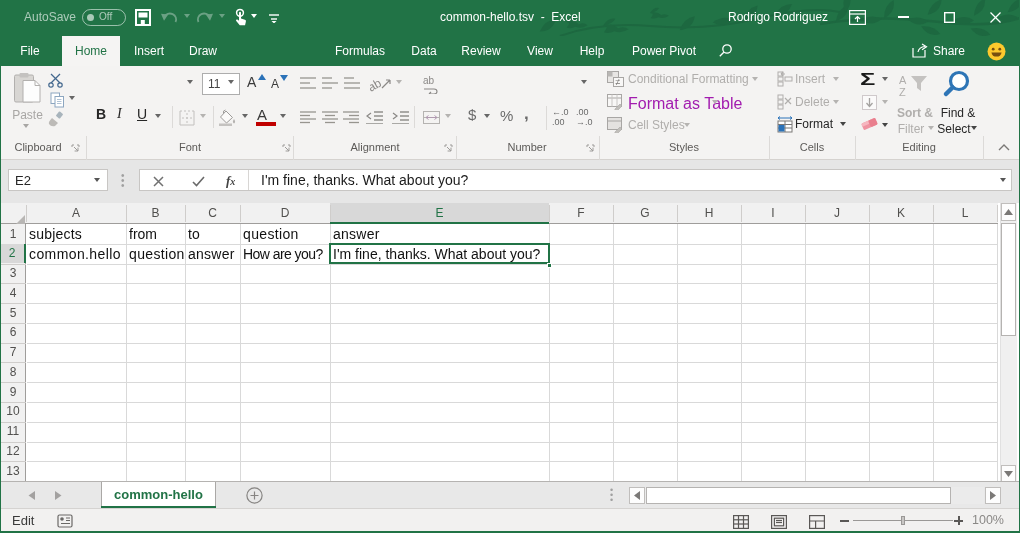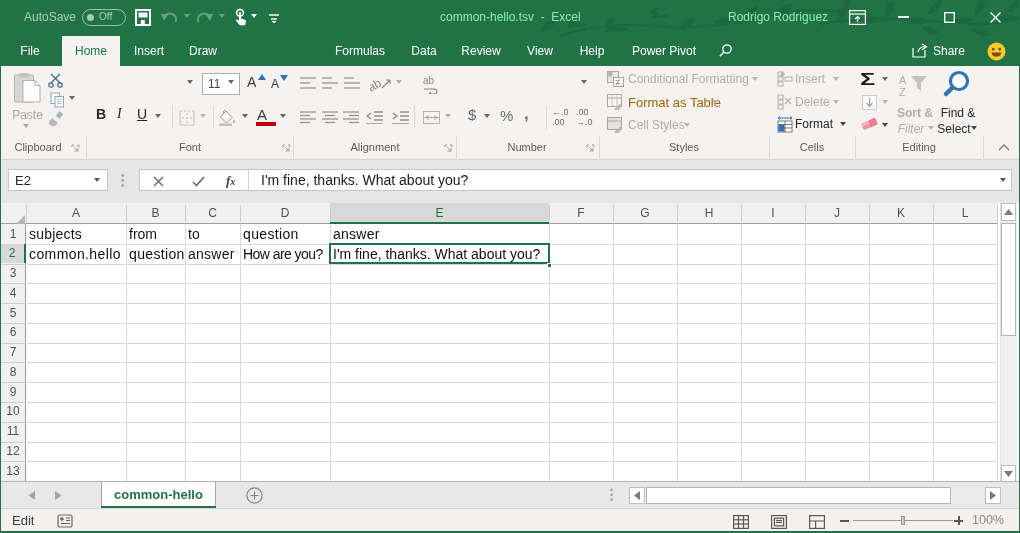--- a/index.html
+++ b/index.html
@@ -4,21 +4,21 @@
 <style>
 * { margin:0; padding:0; box-sizing:border-box; }
 html,body { width:1020px; height:533px; overflow:hidden; }
 body { font-family:"Liberation Sans", sans-serif; position:relative; background:#fff; }
 #app { position:absolute; left:0; top:0; width:1020px; height:533px; overflow:hidden; }
 .abs { position:absolute; }
 
 
 #titlebar { left:0; top:0; width:1020px; height:36px; background:#217346; }
 #tabrow { left:0; top:36px; width:1020px; height:30px; background:#217346; }
-.wtxt { color:#86efac; font-size:12px; }
+.wtxt { color:#ffffff; font-size:12px; }
 .qat { color:rgba(255,255,255,.62); font-size:12px; }
 #hometab { left:62px; top:36px; width:58px; height:30px; background:#f5f4f3; color:#217346; font-size:12px; text-align:center; line-height:30px; }
 .tabl { top:0; height:30px; line-height:30px; color:#fff; font-size:12px; text-align:center; }
 
 
 #ribbon { left:0; top:66px; width:1020px; height:94px; background:#f4f3f2; border-bottom:1px solid #d5d2cf; }
 .gsep { top:70px; height:82px; width:1px; background:#dcdad8; }
 .glabel { top:75px; height:14px; font-size:11px; color:#5c5a58; text-align:center; }
 .combo { background:#fff; border:1px solid #adadad; color:#444; font-size:12px; }
 .car { width:0; height:0; border-left:3.5px solid transparent; border-right:3.5px solid transparent; border-top:4px solid currentColor; color:#666; }
@@ -372,21 +372,21 @@
       </svg>
     <span class="abs" style="left:628px;top:6px;font-size:12px;color:#b0aeac;">Conditional Formatting</span>
     <span class="abs car" style="left:752px;top:11px;color:#b5b3b1;"></span>
     <svg class="abs" style="left:607px;top:28px" width="17" height="16" viewBox="0 0 17 16">
         <rect x="0.5" y="0.5" width="14" height="12" fill="#f8f7f6" stroke="#a8a6a4"></rect>
         <line x1="0.5" y1="4" x2="14.5" y2="4" stroke="#a8a6a4"></line>
         <line x1="5" y1="0.5" x2="5" y2="12.5" stroke="#c8c6c4"></line>
         <line x1="10" y1="0.5" x2="10" y2="12.5" stroke="#c8c6c4"></line>
         <path d="M8 15 l5 -5 2 2 -5 5 -2.5 .5 Z" fill="#c0beba" stroke="#a8a6a4" stroke-width="0.6"></path>
       </svg>
-    <span class="abs" style="left:628px;top:29px;font-size:13px;color:#a16207;">Format as Table</span>
+    <span class="abs" style="left:628px;top:29px;font-size:16px;color:#a21caf;">Format as Table</span>
     <span class="abs car" style="left:712px;top:34px;color:#b5b3b1;"></span>
     <svg class="abs" style="left:607px;top:51px" width="17" height="16" viewBox="0 0 17 16">
         <rect x="0.5" y="0.5" width="14" height="12" fill="#e4e2e0" stroke="#a8a6a4"></rect>
         <line x1="0.5" y1="4" x2="14.5" y2="4" stroke="#a8a6a4"></line>
         <path d="M8 15 l5 -5 2 2 -5 5 -2.5 .5 Z" fill="#c0beba" stroke="#a8a6a4" stroke-width="0.6"></path>
       </svg>
     <span class="abs" style="left:628px;top:52px;font-size:12px;color:#b0aeac;">Cell Styles</span>
     <span class="abs car" style="left:684px;top:57px;color:#b5b3b1;"></span>
     <span class="abs glabel" style="left:624px;width:120px;">Styles</span>
 
@@ -437,21 +437,21 @@
           <rect x="8.5" y="3.5" width="7.5" height="7" rx="1.2" fill="#e97f8e"></rect>
         </g>
       </svg>
     <span class="abs car" style="left:882px;top:57px;color:#444;"></span>
     <svg class="abs" style="left:899px;top:8px" width="30" height="24" viewBox="0 0 30 24">
         <text x="0" y="10" font-size="11" fill="#b0aeac" font-family="Liberation Sans">A</text>
         <text x="0" y="22" font-size="11" fill="#b0aeac" font-family="Liberation Sans">Z</text>
         <path d="M12 2 h16 l-6 7 v8 l-4 -3 v-5 Z" fill="#c4c2c0"></path>
       </svg>
     <span class="abs" style="left:893px;top:40px;width:44px;text-align:center;font-size:12px;color:#b0aeac;font-weight:bold;">Sort &amp;</span>
-    <span class="abs" style="left:889px;top:56px;width:44px;text-align:center;font-size:12px;color:#b0aeac;font-style:italic;">Filter</span>
+    <span class="abs" style="left:889px;top:56px;width:44px;text-align:center;font-size:12px;color:#b0aeac;">Filter</span>
     <span class="abs car" style="left:928px;top:60px;color:#b5b3b1;"></span>
     <svg class="abs" style="left:941px;top:3px" width="32" height="32" viewBox="0 0 32 32">
         <circle cx="18" cy="12" r="8.5" fill="#fff" stroke="#2e75b6" stroke-width="3.2"></circle>
         <line x1="11.5" y1="18.5" x2="5" y2="25" stroke="#2e75b6" stroke-width="4.5" stroke-linecap="round"></line>
       </svg>
     <span class="abs" style="left:936px;top:40px;width:44px;text-align:center;font-size:12px;color:#262626;">Find &amp;</span>
     <span class="abs" style="left:932px;top:56px;width:44px;text-align:center;font-size:12px;color:#262626;">Select</span>
     <span class="abs car" style="left:971px;top:60px;color:#444;"></span>
     <span class="abs glabel" style="left:859px;width:120px;">Editing</span>
     <svg class="abs" style="left:998px;top:78px" width="12" height="7" viewBox="0 0 12 7">

